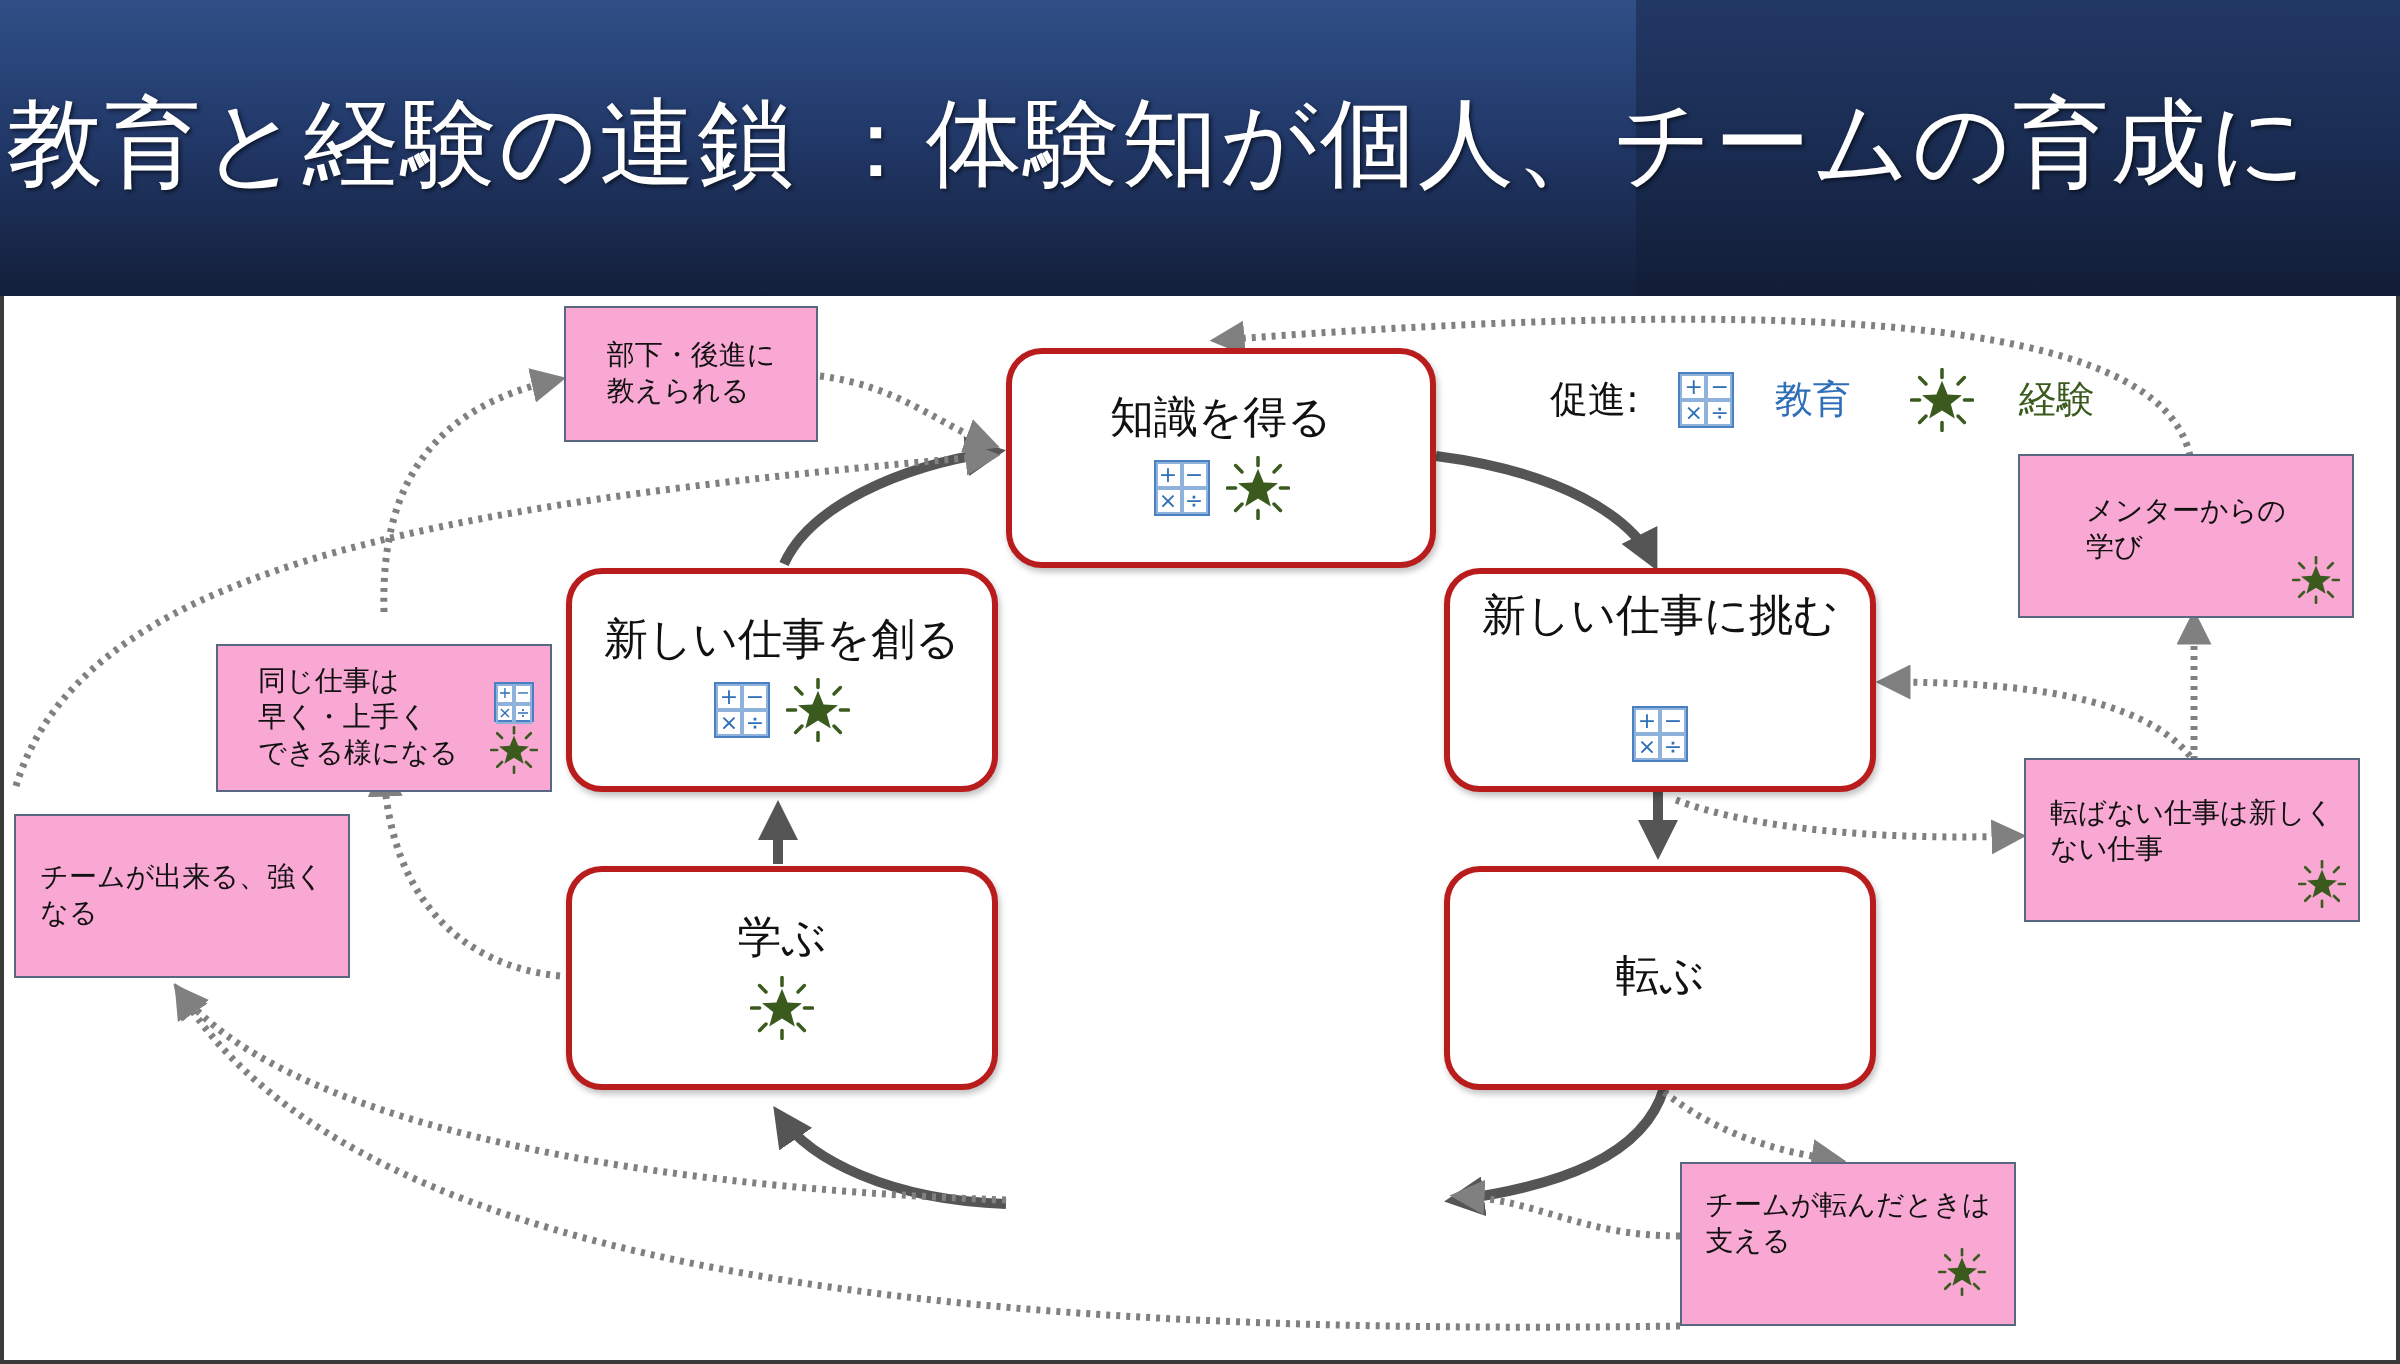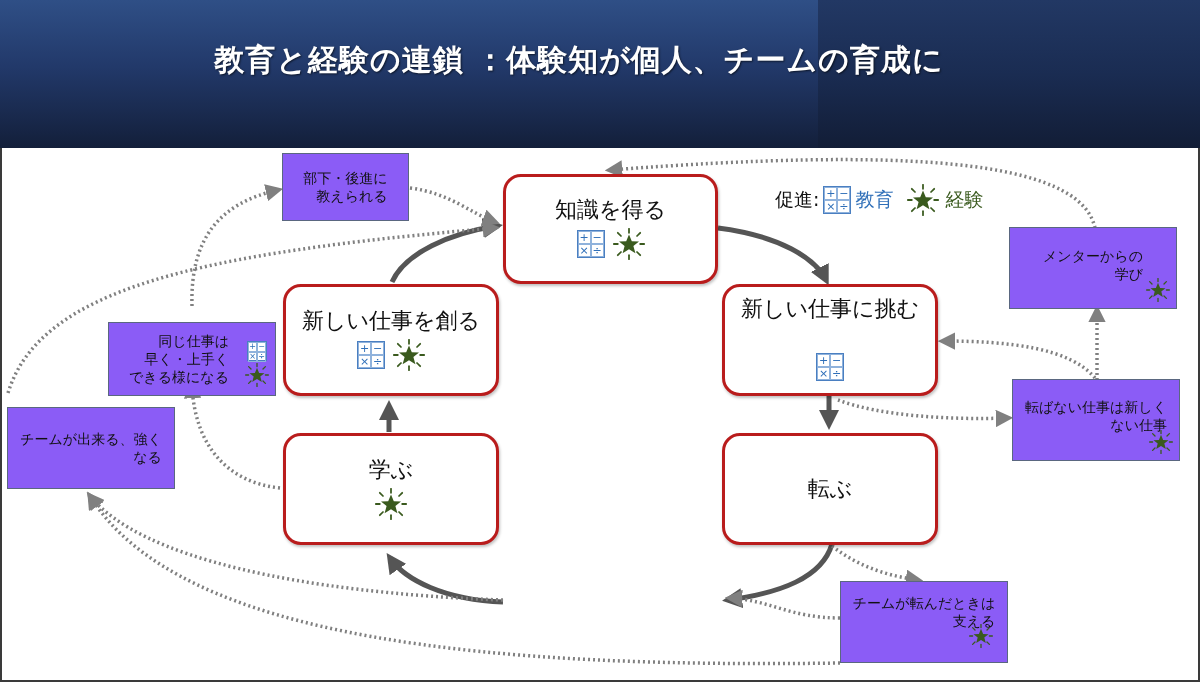--- a/index.html
+++ b/index.html
@@ -16,60 +16,60 @@
     position: absolute; left: 0; top: 0; width: 1200px; height: 148px;
     background: linear-gradient(180deg, #2f4f86 0%, #22396a 45%, #131f3a 100%);
     overflow: hidden;
   }
   .header .right-shade {
     position: absolute; left: 818px; top: 0; width: 382px; height: 148px;
     background: linear-gradient(180deg, #223864 0%, #1a2c52 50%, #121d36 100%);
   }
   .header .title {
     position: absolute; left: 0; top: 40px; width: 1158px; text-align: center;
-    color: #ffffff; font-size: 30px; font-weight: bold; letter-spacing: 1px;
+    color: #ffffff; font-size: 48px; font-weight: normal; letter-spacing: 1px;
     text-shadow: 1px 1px 2px rgba(0,0,0,0.6);
   }
   .canvas { position: absolute; left: 0; top: 148px; width: 1200px; height: 534px; }
   svg.links { position: absolute; left: 0; top: 0; }
 
   .node {
     position: absolute; box-sizing: border-box; background: #ffffff;
     border: 3px solid #b91c1c; border-radius: 18px;
     display: flex; flex-direction: column; align-items: center; justify-content: center;
     box-shadow: 1px 2px 3px rgba(0,0,0,0.25);
   }
   .node .label { font-size: 22px; color: #111111; line-height: 1.1; }
   .node .icons { display: flex; gap: 8px; margin-top: 6px; align-items: center; height: 32px; }
 
   .note {
-    position: absolute; box-sizing: border-box; background: #8b5cf6;
+    position: absolute; box-sizing: border-box; background: #f9a8d4;
     border: 1.5px solid #5a6780;
-    display: flex; align-items: center; justify-content: center; text-align: right;
+    display: flex; align-items: center; justify-content: center; text-align: left;
   }
   .note .text { font-size: 14px; color: #111111; line-height: 1.3; white-space: pre-line; }
   .note .corner-icons { position: absolute; right: 6px; bottom: 6px; display: flex; flex-direction: column; align-items: center; gap: 2px; }
 
   .calc-icon {
     width: 28px; height: 28px; box-sizing: border-box;
     border: 1.5px solid #4a7fc1; display: grid; grid-template-columns: 1fr 1fr; grid-template-rows: 1fr 1fr;
     background: #ffffff;
   }
   .calc-icon.small { width: 20px; height: 20px; }
   .calc-icon span {
     display: flex; align-items: center; justify-content: center;
     color: #2f6fb8; font-size: 11px; line-height: 1; border: 0.5px solid #8fb2dc;
   }
   .calc-icon.small span { font-size: 8px; }
 
   .star-icon { width: 32px; height: 32px; display: block; }
   .star-icon.small { width: 24px; height: 24px; }
 
   .legend {
-    position: absolute; left: 775px; top: 36px; display: flex; align-items: center; gap: 4px;
+    position: absolute; left: 775px; top: 36px; display: flex; align-items: center; gap: 20px;
     font-size: 19px;
   }
   .legend .lbl { color: #111111; }
   .legend .edu { color: #2f6fb8; margin-right: 10px; }
   .legend .exp { color: #3a5a1e; margin-left: 2px; }
 </style>
 </head>
 <body>
 
 <div class="frame"></div>

